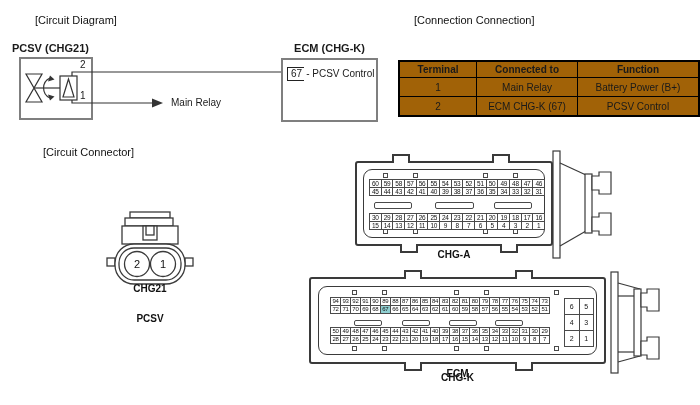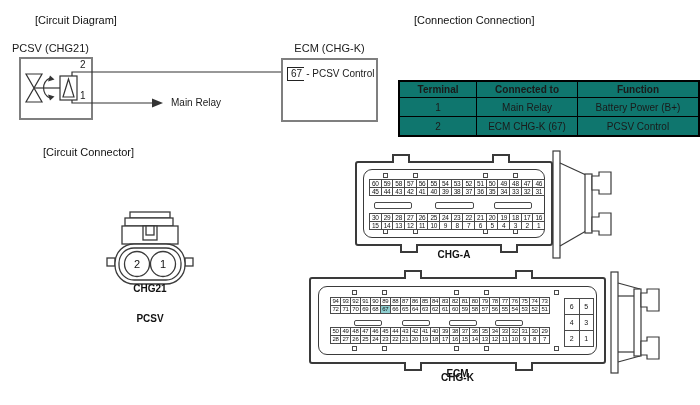--- a/index.html
+++ b/index.html
@@ -2,28 +2,28 @@
 <html style="--hl: #8fd0d2;"><head>
 <meta charset="utf-8">
 <style>
   html,body{margin:0;padding:0;}
   body{
     width:700px;height:405px;position:relative;background:#fff;
     font-family:"Liberation Sans",sans-serif;color:#1a1a1a;overflow:hidden;
   }
   .abs{position:absolute;}
   .sec-label{font-size:11px;color:#111;padding-left:23px;}
-  .bold{font-weight:normal;}
+  .bold{font-weight:bold;}
   .small-lbl{font-size:10px;}
   
   .comp-box{position:absolute;border:2px solid #7f7f7f;background:#fff;box-sizing:border-box;}
   .ecm-pin-bracket{display:inline-block;border:1px solid #222;border-right:none;padding:0 2px 1px 3px;font-size:10px;line-height:11px;}
   .ecm-fn{font-size:10px;margin-left:2px;}
   
-  table.conn{position:absolute;left:398px;top:60px;border-collapse:collapse;border:2px solid #000;background:#0f766e;margin-top:20px;}
+  table.conn{position:absolute;left:398px;top:60px;border-collapse:collapse;border:2px solid #000;background:#a16207;}
   table.conn th,table.conn td{border:1px solid #000;font-size:10px;text-align:center;vertical-align:middle;padding:0 2px;}
   table.conn th{height:15px;font-weight:bold;}
   table.conn td{height:18px;}
   .c-term{width:73px;} .c-conn{width:97px;} .c-fn{width:118px;}
   
   .conn-outer{position:absolute;border:2px solid #3a3a3a;border-radius:3px;background:#fff;box-sizing:border-box;}
   .conn-inner{position:absolute;border:1px solid #3a3a3a;border-radius:9px;background:#fff;}
   .tab{position:absolute;width:18px;height:9px;border:2px solid #3a3a3a;background:#fff;box-sizing:border-box;}
   .tab.top{border-bottom:none;}
   .tab.bot{border-top:none;}

